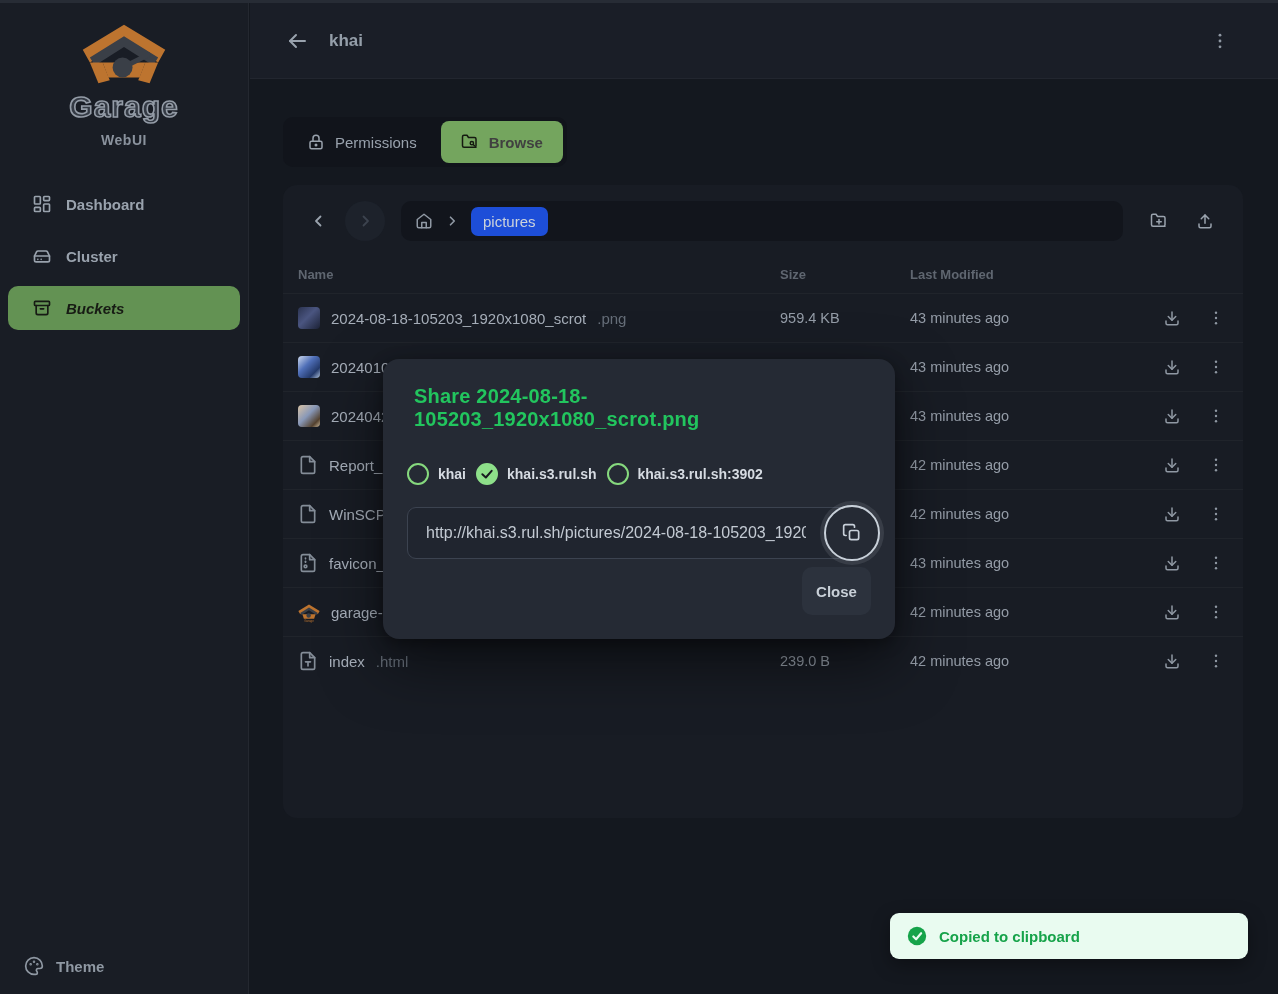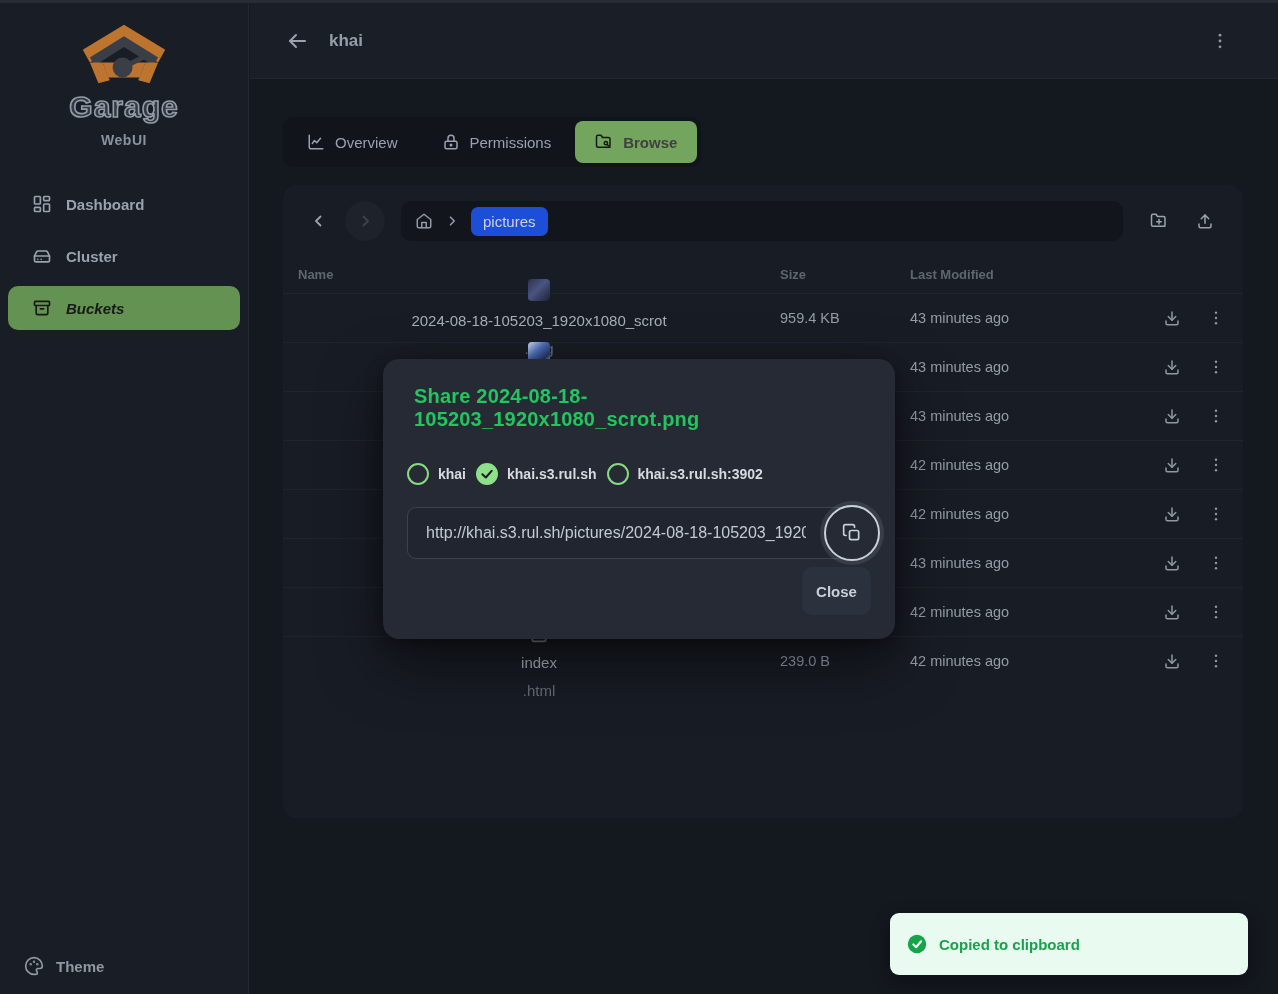--- a/index.html
+++ b/index.html
@@ -45,21 +45,21 @@
   .icon-btn .nicon { width:18px; height:18px; }
   .crumbbar { flex:1; height:40px; margin:0 10px; background:#12151c; border-radius:10px; display:flex; align-items:center; padding:0 14px; gap:10px; }
   .crumbbar .nicon { width:18px; height:18px; color:#8f98a3; }
   .crumb-chip { background:#1d4ed8; border-radius:7px; padding:6px 12px; font-size:15px; color:#ccd3db; cursor:pointer; }
 
   
   .tbl { width:100%; }
   .trow { display:grid; grid-template-columns:482px 130px 240px 44px 44px; align-items:center; padding-left:15px; height:49px; border-top:1px solid rgba(255,255,255,.035); }
   .trow.thead { height:38px; border-top:none; }
   .th { font-size:13px; font-weight:700; color:#5f6670; }
-  .namecell { display:flex; align-items:center; gap:11px; overflow:hidden; white-space:nowrap;flex-direction:column; }
+  .namecell { display:flex; align-items:center; gap:11px; overflow:hidden; white-space:nowrap; }
   .fname { font-size:15px; color:#a6aeb9; }
   .fext { font-size:15px; color:#666e79; }
   .fsize, .ftime { font-size:14.5px; color:#949ca7; }
   .ficon { width:20px; height:20px; color:#848d98; flex:none; }
   .thumb { width:22px; height:22px; border-radius:4px; flex:none; }
   .thumb.t-scrot { background:linear-gradient(135deg,#2b3350 0%,#4a5580 45%,#1c2236 100%); }
   .thumb.t-anime1 { background:linear-gradient(135deg,#cdd9ee 0%,#4f6fb8 40%,#243a6b 75%,#b0c4de 100%); }
   .thumb.t-anime2 { background:linear-gradient(135deg,#d9c3a5 0%,#8898b8 45%,#54422f 80%,#c9b79a 100%); }
   .row-act { display:flex; align-items:center; justify-content:center; color:#8f98a3; width:44px; height:44px; cursor:pointer; }
   .row-act .nicon { width:18px; height:18px; }
@@ -73,21 +73,21 @@
   .radio.checked { background:#8ee08a; border-color:#8ee08a; display:flex; align-items:center; justify-content:center; color:#181b20; }
   .opt-label { font-size:14px; font-weight:700; color:#d6dbe2; }
   .url-row { margin-top:22px; position:relative; width:464px; }
   .url-input { width:464px; height:52px; background:#20252f; border:1px solid #3c4350; border-radius:9px; color:#c3cad3; font-size:16px; padding:0 64px 0 18px; font-family:"Liberation Sans","DejaVu Sans",sans-serif; outline:none; }
   .copy-btn { position:absolute; right:-9px; top:-2px; width:56px; height:56px; border-radius:50%; background:#252a34; border:2px solid #c8d0d9; color:#c8d0d9; display:flex; align-items:center; justify-content:center; cursor:pointer; box-shadow:0 0 0 4px rgba(200,208,217,.12); }
   .copy-btn .nicon { width:20px; height:20px; }
   .modal-footer { position:absolute; right:24px; bottom:24px; }
   .close-btn { background:#2c323d; border:none; border-radius:10px; width:69px; height:48px; color:#c9d0d8; font-size:15px; font-weight:700; cursor:pointer; font-family:"Liberation Sans","DejaVu Sans",sans-serif; }
 
   
-  .toast { position:absolute; left:890px; top:913px; width:358px; height:62px; background:#e9fbf0; border-radius:9px; display:flex; align-items:center; gap:11px; padding:0 16px; z-index:30; box-shadow:0 6px 18px rgba(0,0,0,.35); }
+  .toast { position:absolute; left:890px; top:913px; width:358px; height:46px; background:#e9fbf0; border-radius:9px; display:flex; align-items:center; gap:11px; padding:0 16px; z-index:30; box-shadow:0 6px 18px rgba(0,0,0,.35); }
   .toast-icon { width:22px; height:22px; color:#16a34a; flex:none; }
   .toast-msg { font-size:15px; font-weight:700; color:#16a34a; }
 </style>
 </head>
 <body>
 
 <div class="app">
   <div class="topline"></div>
 
   <aside class="sidebar">
@@ -167,29 +167,20 @@
           <circle cx="12" cy="12" r="1.7"></circle>
           <circle cx="12" cy="19" r="1.7"></circle>
         </svg>
     </div>
   </header>
 
   <div class="tabbar">
     <div class="tab">
       <span class="nicon">
         <svg viewBox="0 0 24 24" fill="none" stroke="currentColor" stroke-width="2" stroke-linecap="round" stroke-linejoin="round">
-            <path d="M3 3v16a2 2 0 0 0 2 2h16"></path>
-            <path d="m7 14 3-4 3 3 5-6"></path>
-          </svg>
-      </span>
-      <span>Overview</span>
-    </div>
-    <div class="tab">
-      <span class="nicon">
-        <svg viewBox="0 0 24 24" fill="none" stroke="currentColor" stroke-width="2" stroke-linecap="round" stroke-linejoin="round">
             <rect x="4" y="11" width="16" height="10" rx="2"></rect>
             <path d="M8 11V7a4 4 0 0 1 8 0v4"></path>
             <circle cx="12" cy="16" r="1" fill="currentColor"></circle>
           </svg>
       </span>
       <span>Permissions</span>
     </div>
     <div class="tab active">
       <span class="nicon">
         <svg viewBox="0 0 24 24" fill="none" stroke="currentColor" stroke-width="2" stroke-linecap="round" stroke-linejoin="round">

